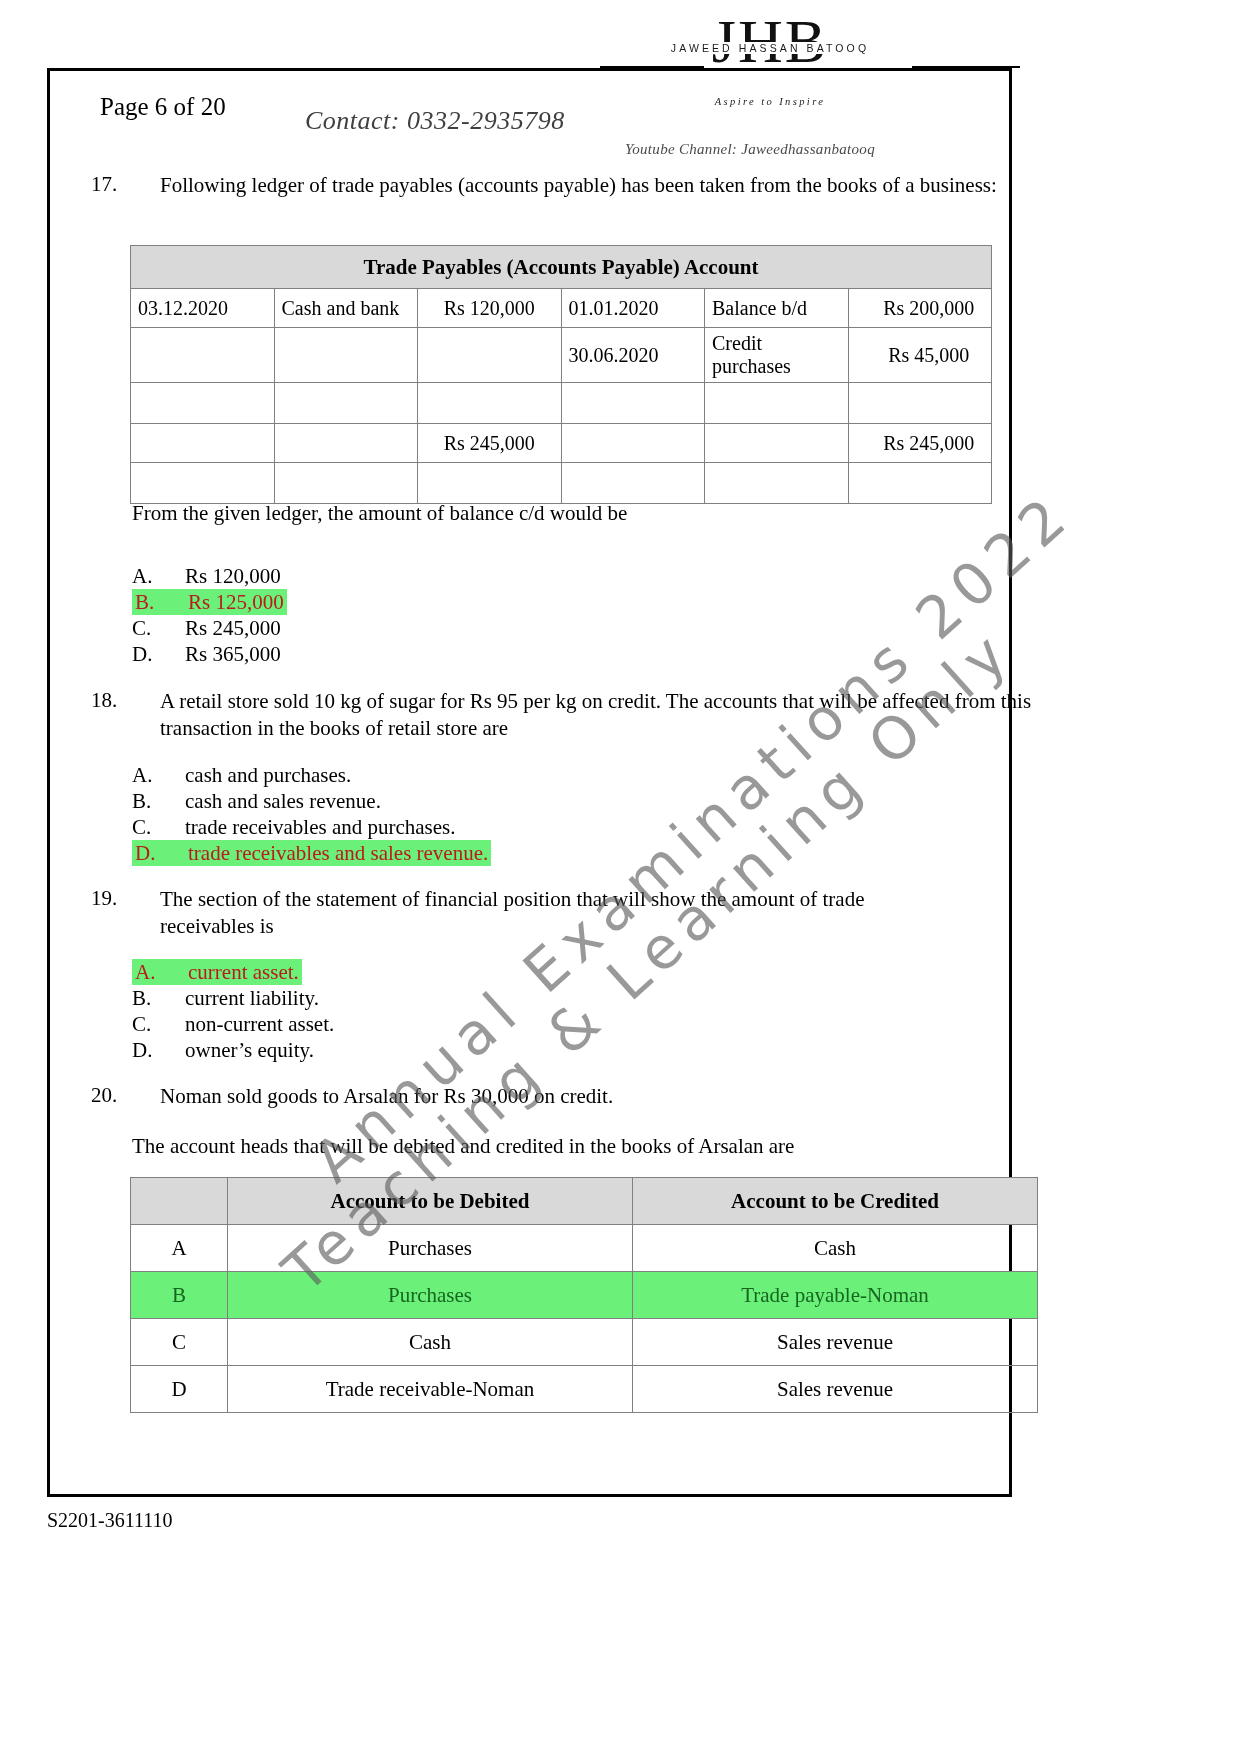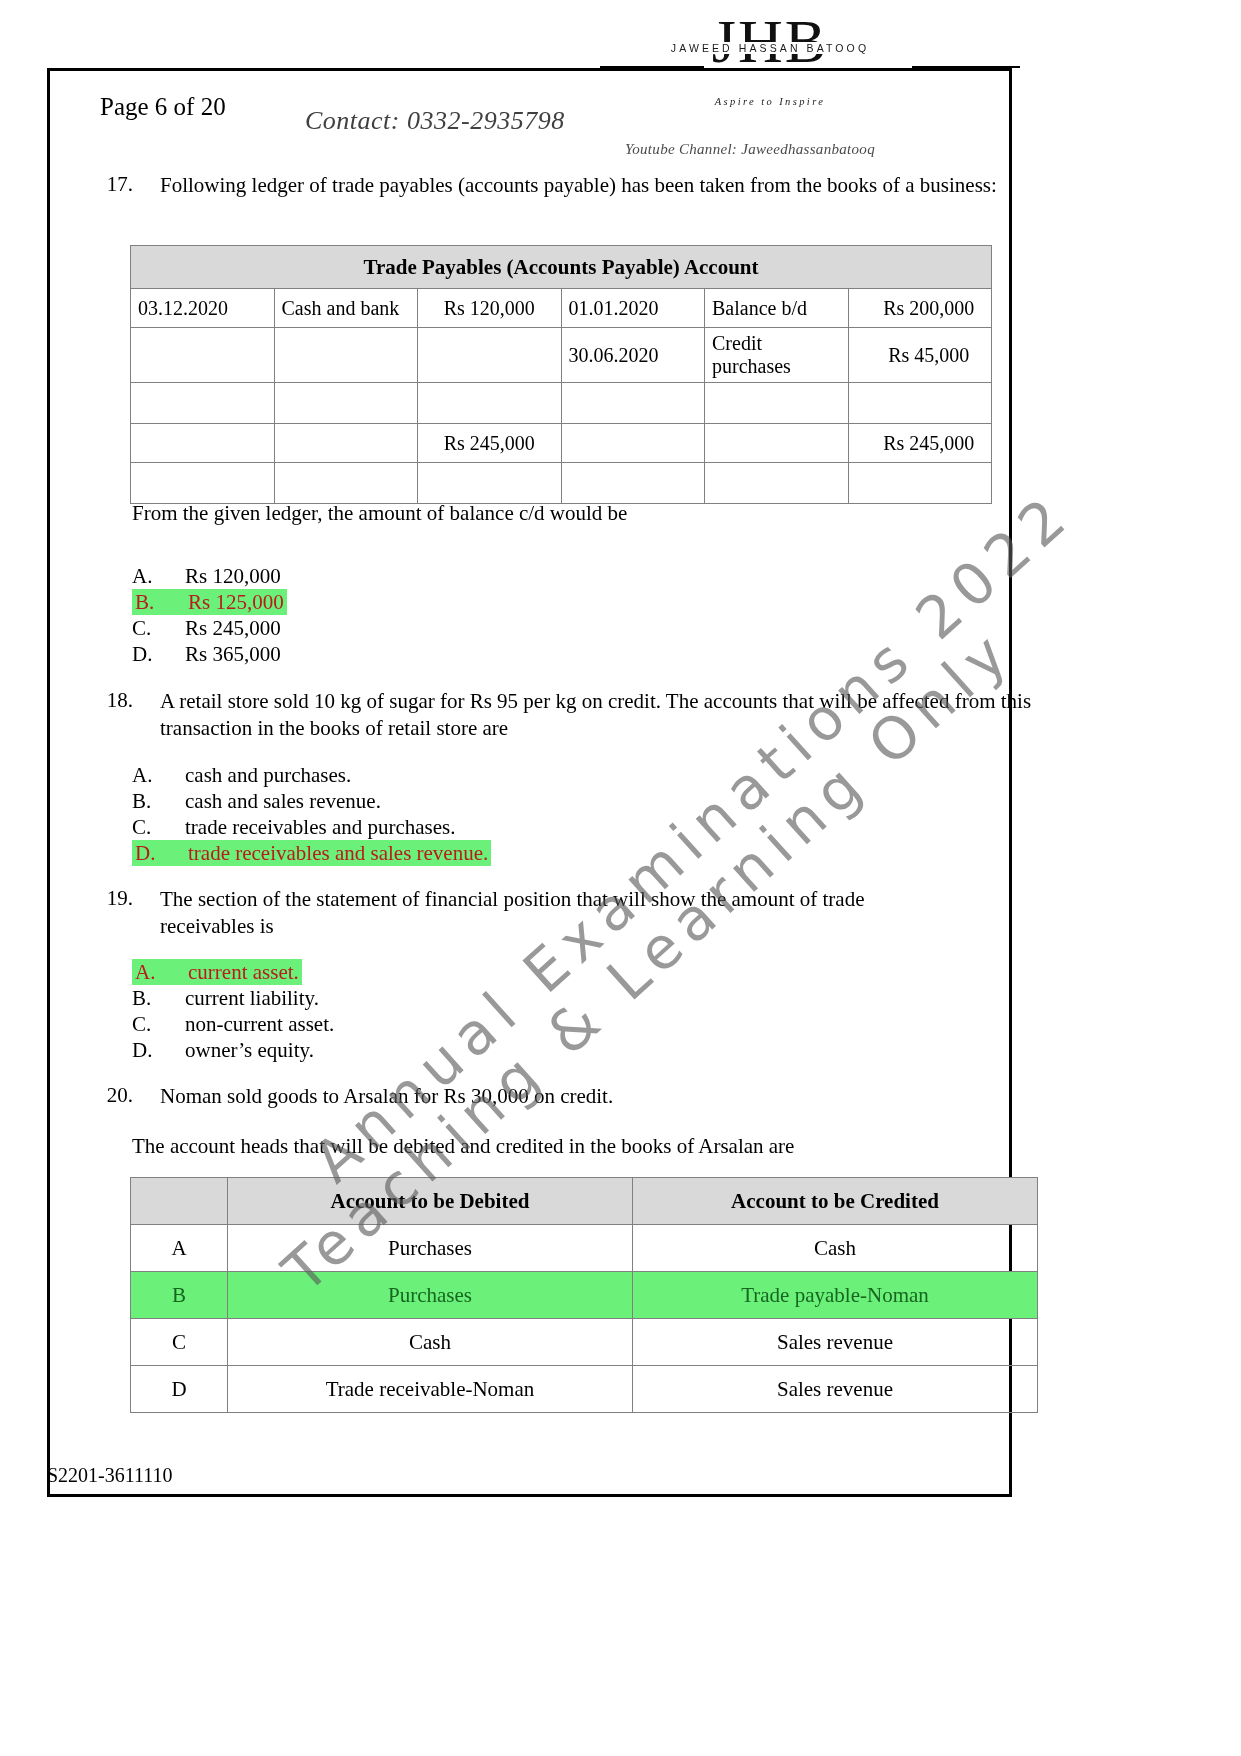--- a/index.html
+++ b/index.html
@@ -101,21 +101,21 @@
   .page-number {
     position: absolute;
     left: 60px;
     top: 93px;
     font-size: 25px;
     margin-left: 40px;
   }
   .footer-code {
     position: absolute;
     left: 47px;
-    top: 1464px;
+    top: 1509px;
     font-size: 20px;
   }
 
   
   .watermark {
     position: absolute;
     left: 0;
     top: 0;
     width: 1241px;
     height: 1756px;
@@ -150,21 +150,21 @@
     width: 965px;
     height: 1429px;
     z-index: 10;
   }
 
   .qblock { position: absolute; }
   .qnum {
     position: absolute;
     left: 0;
     width: 58px;
-    text-align: right;
+    text-align: center;
     font-size: 21px;
   }
   .qtext {
     position: absolute;
     left: 85px;
     font-size: 21px;
     line-height: 27px;
   }
   .subtext {
     position: absolute;

